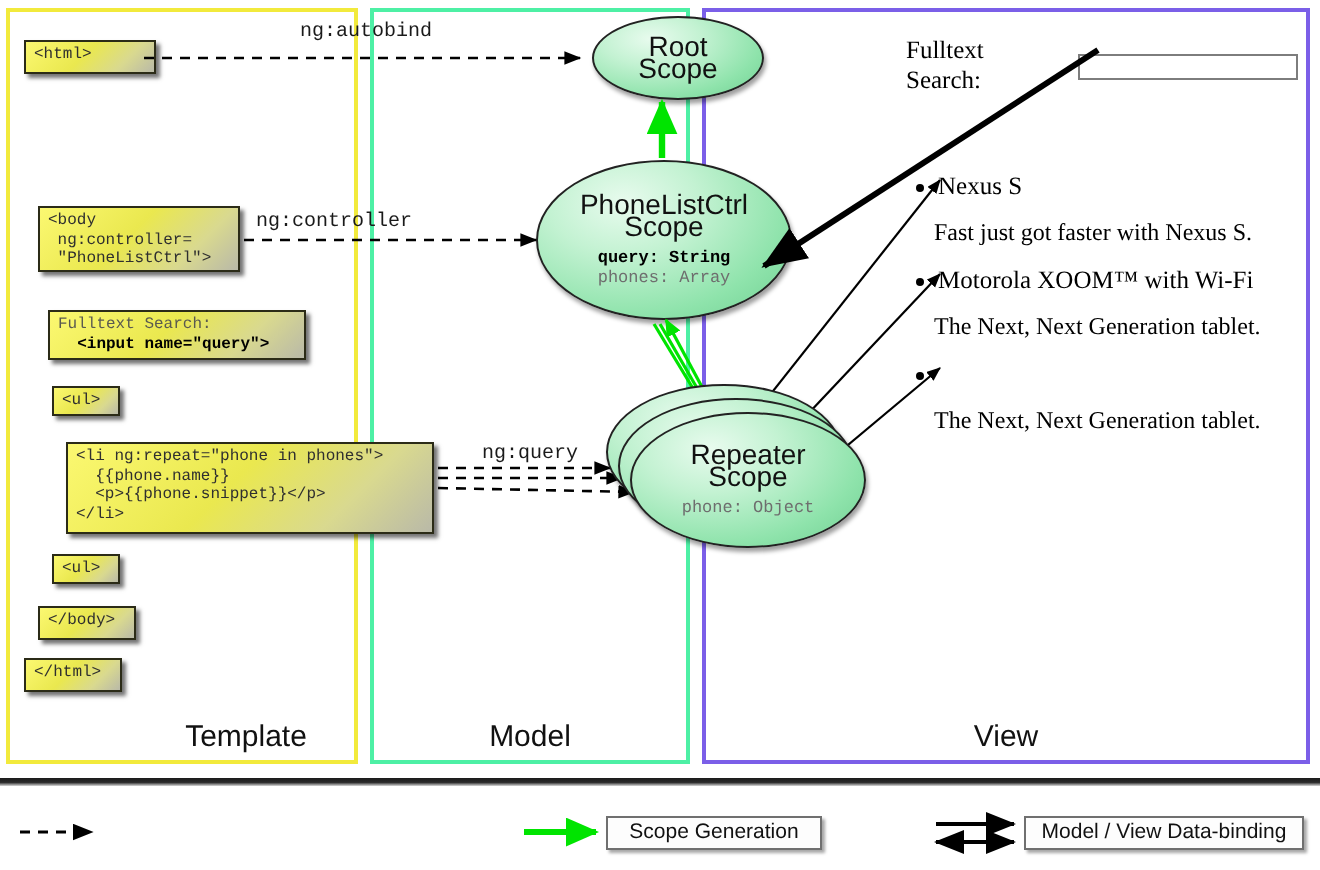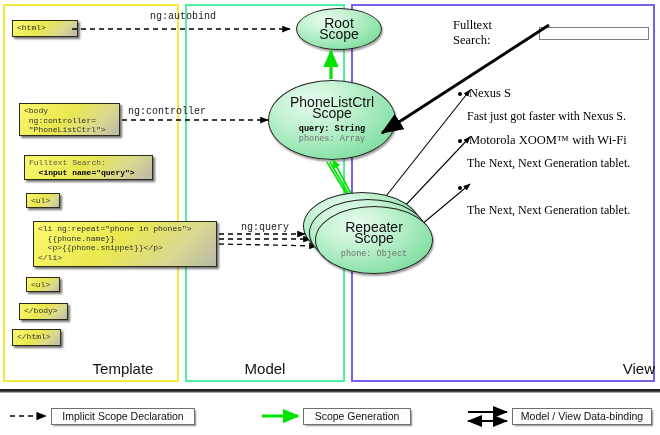--- a/index.html
+++ b/index.html
@@ -15,21 +15,21 @@
   #col-template{left:3px;top:4px;width:176px;height:378px;border-color:#f2ea3c;}
   #col-model{left:185px;top:4px;width:160px;height:378px;border-color:#4df0a5;}
   #col-view{left:351px;top:4px;width:304px;height:378px;border-color:#7b5fe8;}
 
   .col-label{
     position:absolute;text-align:center;font-size:15px;color:#111;
     font-family:"Liberation Sans",sans-serif;
   }
   #label-template{left:3px;top:360px;width:176px;margin-left:32px;}
   #label-model{left:185px;top:360px;width:160px;}
-  #label-view{left:351px;top:360px;width:304px;text-align:right;}
+  #label-view{left:351px;top:360px;width:304px;}
 
   
   #divider{position:absolute;left:0;top:389px;width:660px;height:4px;
     background:linear-gradient(to bottom,#1b1b1b 0%,#2a2a2a 55%,#d8d8d8 100%);}
 
   
   .code-box{
     position:absolute;box-sizing:border-box;
     border:1px solid #2b2b17;
     background:linear-gradient(135deg,#fbf871 0%,#eae84f 45%,#d9d98f 75%,#b9b9a8 100%);
@@ -147,21 +147,20 @@
     <span class="phone-bullet" style="left:101px;top:176px;"></span>
     <div class="phone-desc" style="top:193px;">The Next, Next Generation tablet.</div>
   </div>
 
   <div class="col-label" id="label-template">Template</div>
   <div class="col-label" id="label-model">Model</div>
   <div class="col-label" id="label-view">View</div>
 
   <div id="divider"></div>
 
-  <div class="legend-box" style="left:51px;top:408px;width:144px;">Implicit Scope Declaration</div>
   <div class="legend-box" style="left:303px;top:408px;width:108px;">Scope Generation</div>
   <div class="legend-box" style="left:512px;top:408px;width:140px;">Model / View Data-binding</div>
 
   <svg viewBox="0 0 660 435">
     <defs>
       <marker id="ah" markerWidth="7" markerHeight="7" refX="6" refY="2.6" orient="auto">
         <path d="M0,0 L6.5,2.6 L0,5.2 z" fill="#000"></path>
       </marker>
       <marker id="ahg" markerWidth="6" markerHeight="6" refX="5" refY="2.4" orient="auto">
         <path d="M0,0 L5.5,2.4 L0,4.8 z" fill="#00e400"></path>

